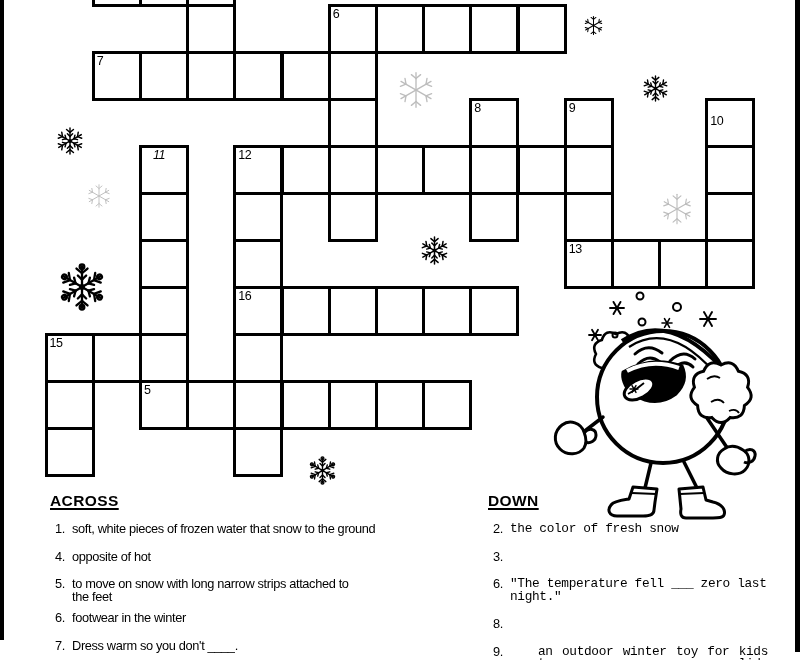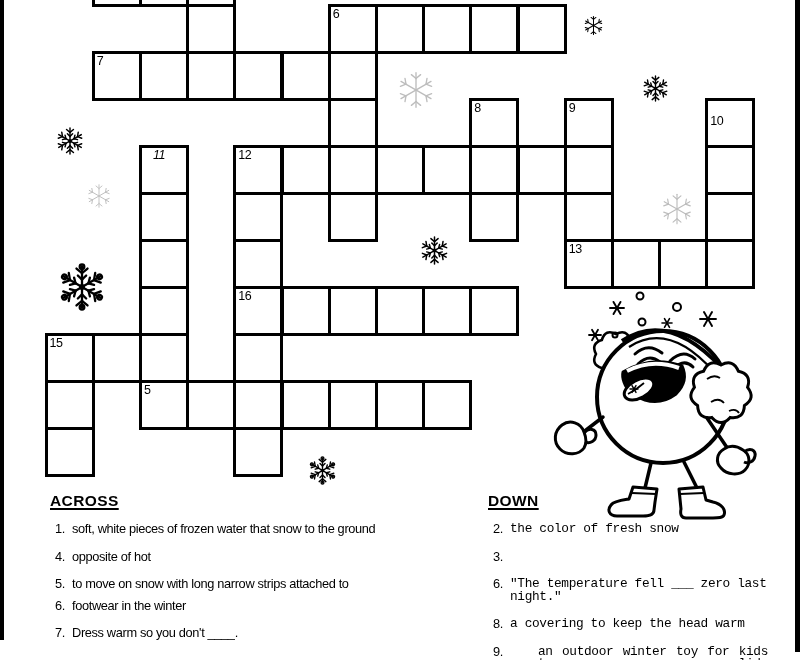--- a/index.html
+++ b/index.html
@@ -547,20 +547,21 @@
         <div class="clue">
           <div class="num">4.</div>
           <div class="txt">
             <div>opposite of hot</div>
           </div>
         </div>
         <div class="clue compact">
           <div class="num">5.</div>
           <div class="txt">
             <div>to move on snow with long narrow strips attached to</div>
+            <div>the feet</div>
           </div>
         </div>
         <div class="clue">
           <div class="num">6.</div>
           <div class="txt">
             <div>footwear in the winter</div>
           </div>
         </div>
         <div class="clue">
           <div class="num">7.</div>
@@ -584,23 +585,20 @@
           <div class="num">3.</div>
         </div>
         <div class="clue">
           <div class="num">6.</div>
           <div class="txt">
             <div>"The temperature fell ___ zero last night."</div>
           </div>
         </div>
         <div class="clue">
           <div class="num">8.</div>
-          <div class="txt">
-            <div>a covering to keep the head warm</div>
-          </div>
         </div>
         <div class="clue">
           <div class="num">9.</div>
           <div class="txt">
             <div class="justify">an outdoor winter toy for kids to slide</div>
           </div>
         </div>
       </div>
   </div>
 

